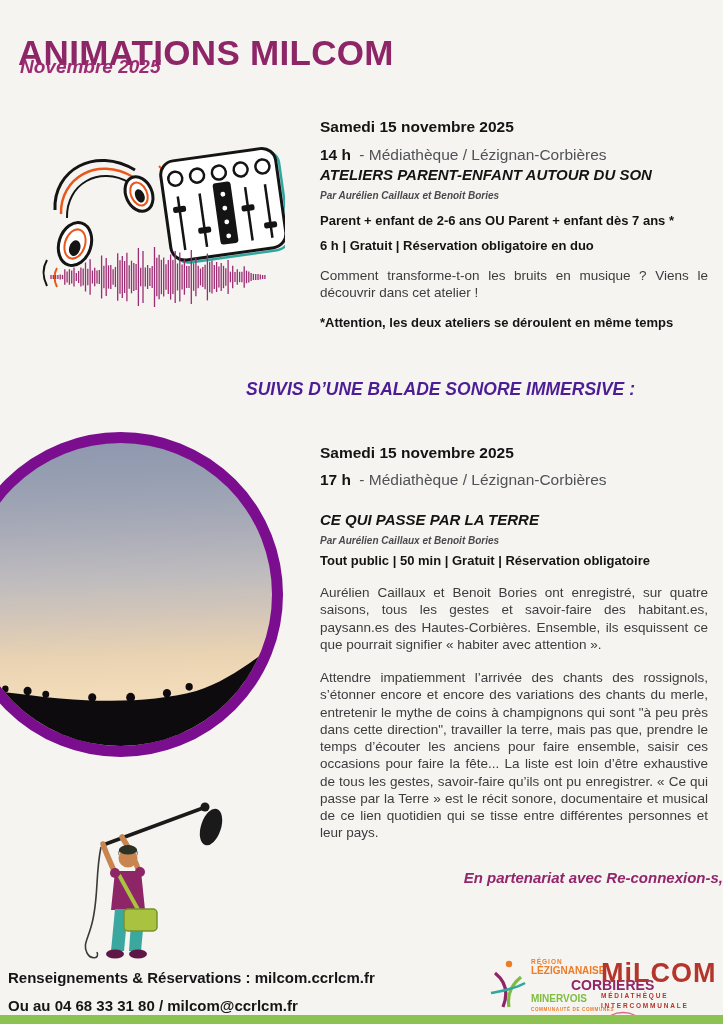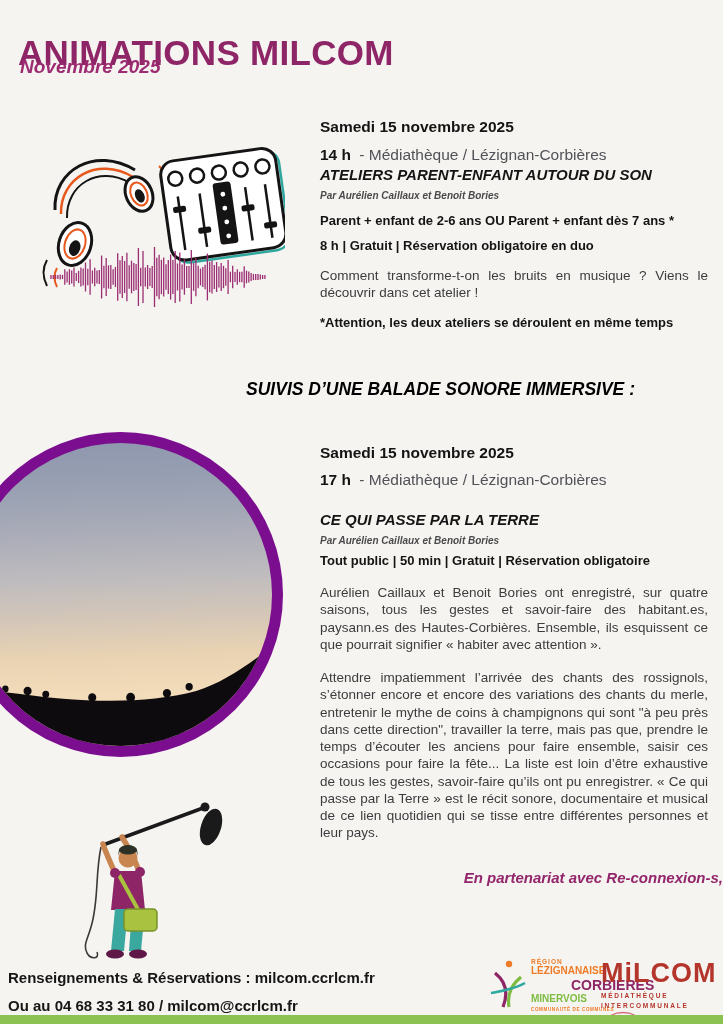--- a/index.html
+++ b/index.html
@@ -25,21 +25,21 @@
   .bold-line{font-size:13px;font-weight:700;margin-bottom:10px;white-space:nowrap;}
   .desc{font-size:13.5px;line-height:1.28;color:#3c3c3e;text-align:justify;margin:14px 0 0 0;}
   .warning{font-size:13px;font-weight:700;margin-top:13px;}
   .para{font-size:13.5px;line-height:1.28;color:#3c3c3e;text-align:justify;margin:16px 0 0 0;}
   .event2 .date{margin-bottom:9px;}
   .event2 .timeline{margin-bottom:22px;}
   .event2 .byline{margin-bottom:7px;}
 
   
   .interlude{position:absolute;left:170px;right:12px;top:379px;text-align:center;
-             font-size:17.5px;font-weight:700;font-style:italic;color:#000000;}
+             font-size:17.5px;font-weight:700;font-style:italic;color:#4c1d95;}
 
   
   .photo-circle{position:absolute;left:-42px;top:432px;width:303px;height:303px;
                 border:11px solid #7B0E8F;border-radius:50%;overflow:hidden;
                 background:linear-gradient(178deg,#8e97ae 0%,#98a0b2 15%,#aaacb8 30%,
                   #bfbcbe 45%,#d5c7b8 58%,#e9d3b2 70%,#f2dcba 82%,#eed8bd 100%);}
   .photo-circle svg{position:absolute;bottom:0;left:0;width:100%;height:42%;}
 
   
   .partnership{position:absolute;left:30px;right:0;top:866px;text-align:right;
@@ -227,21 +227,21 @@
 
   <section class="col event1">
     <div class="date">Samedi 15 novembre 2025</div>
     <div class="timeline">
       <span class="time">14 h</span>
       <span class="loc">- Médiathèque / Lézignan-Corbières</span>
     </div>
     <div class="etitle">ATELIERS PARENT-ENFANT AUTOUR DU SON</div>
     <div class="byline">Par Aurélien Caillaux et Benoit Bories</div>
     <div class="bold-line">Parent + enfant de 2-6 ans OU Parent + enfant dès 7 ans *</div>
-    <div class="bold-line">8 h | Gratuit | Réservation obligatoire en duo</div>
+    <div class="bold-line">6 h | Gratuit | Réservation obligatoire en duo</div>
     <p class="desc">Comment transforme-t-on les bruits en musique ? Viens le découvrir dans cet atelier !</p>
     <div class="warning">*Attention, les deux ateliers se déroulent en même temps</div>
   </section>
 
   <div class="interlude">SUIVIS D’UNE BALADE SONORE IMMERSIVE :</div>
 
   <div class="photo-circle">
     <svg viewBox="0 0 300 120" preserveAspectRatio="none">
       <path fill="#0d0b0d" d="M0,68 C25,66 55,72 90,75 C140,79 185,78 225,68
         C252,60 278,42 300,26 L300,120 L0,120 Z"></path>

